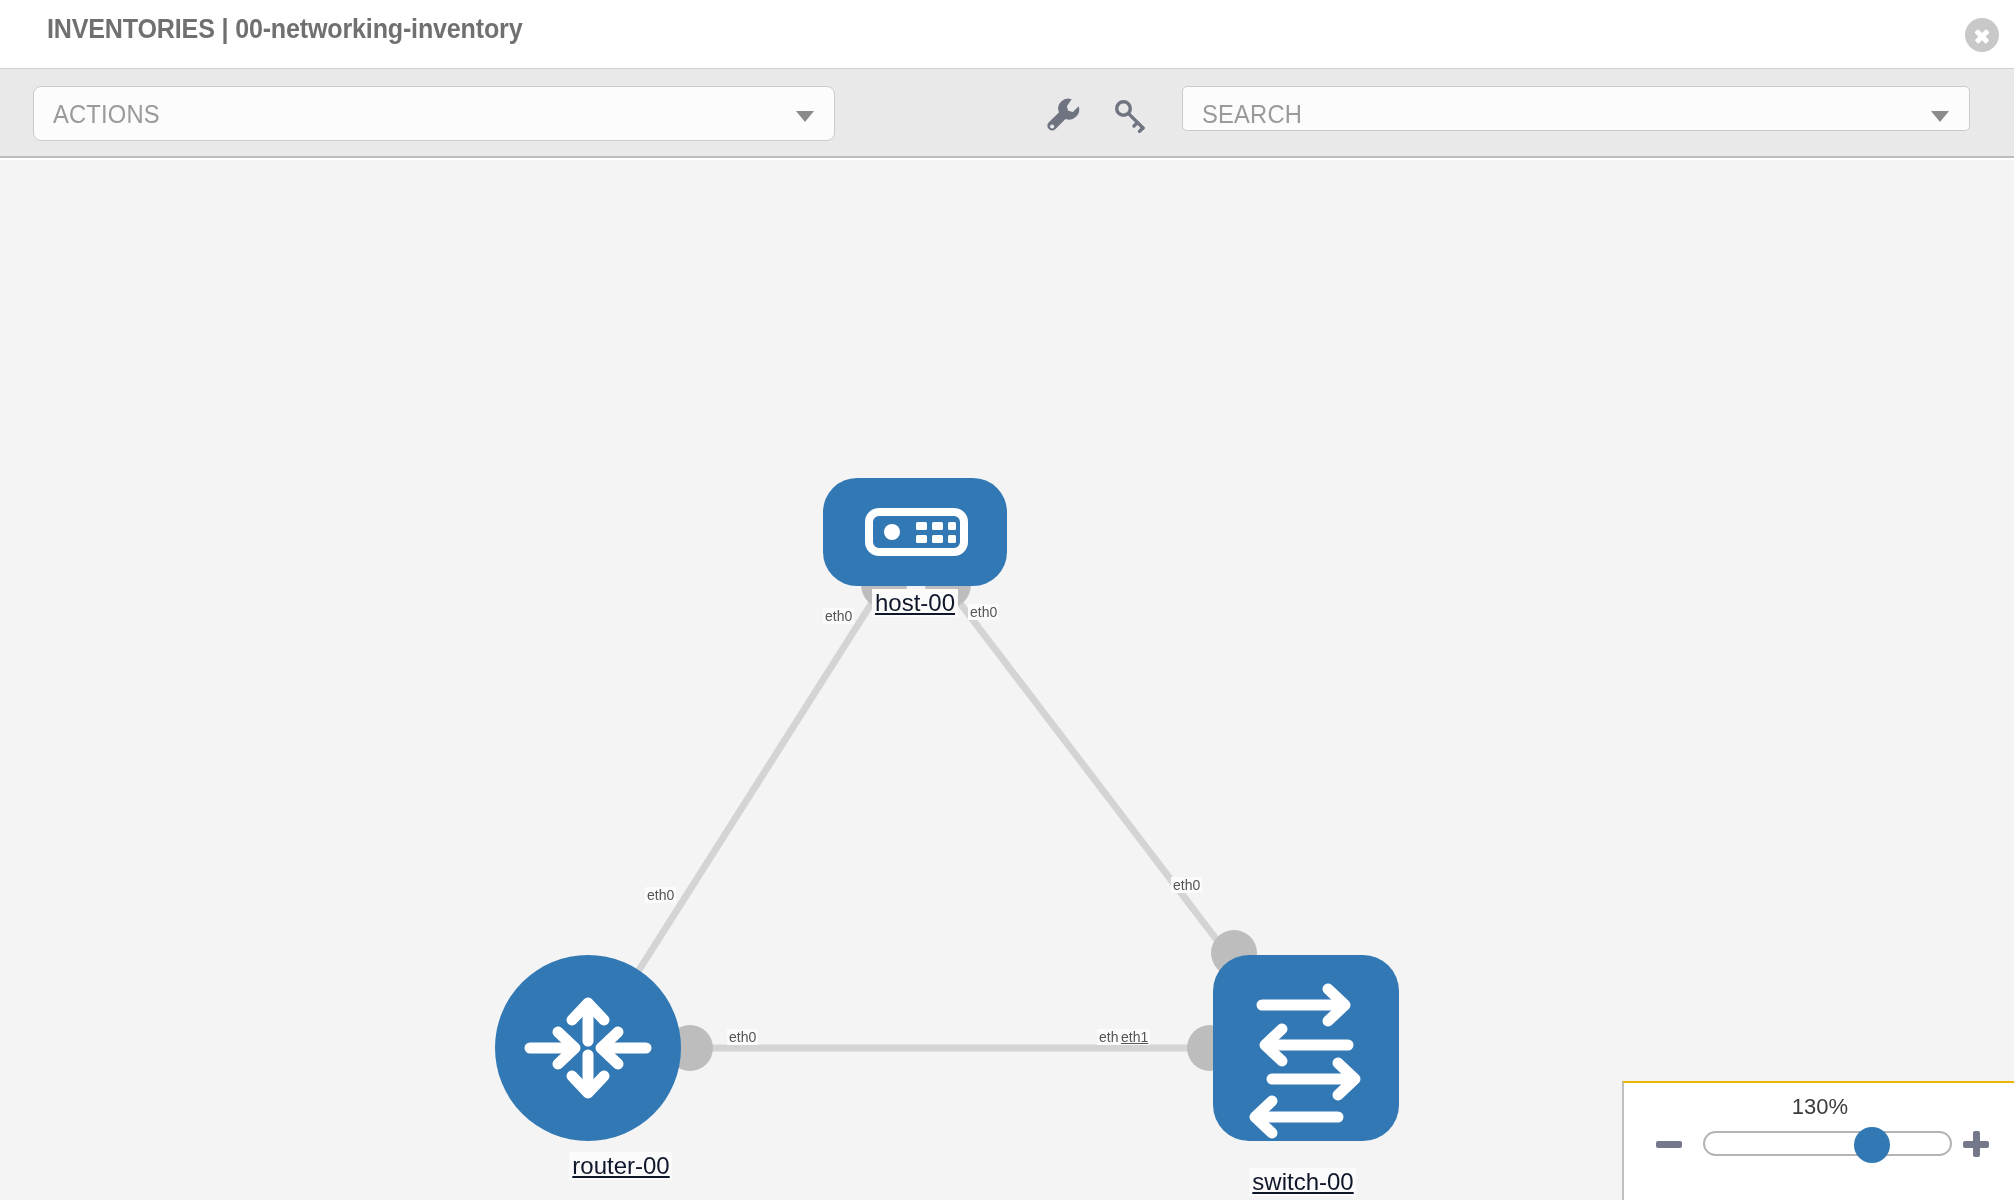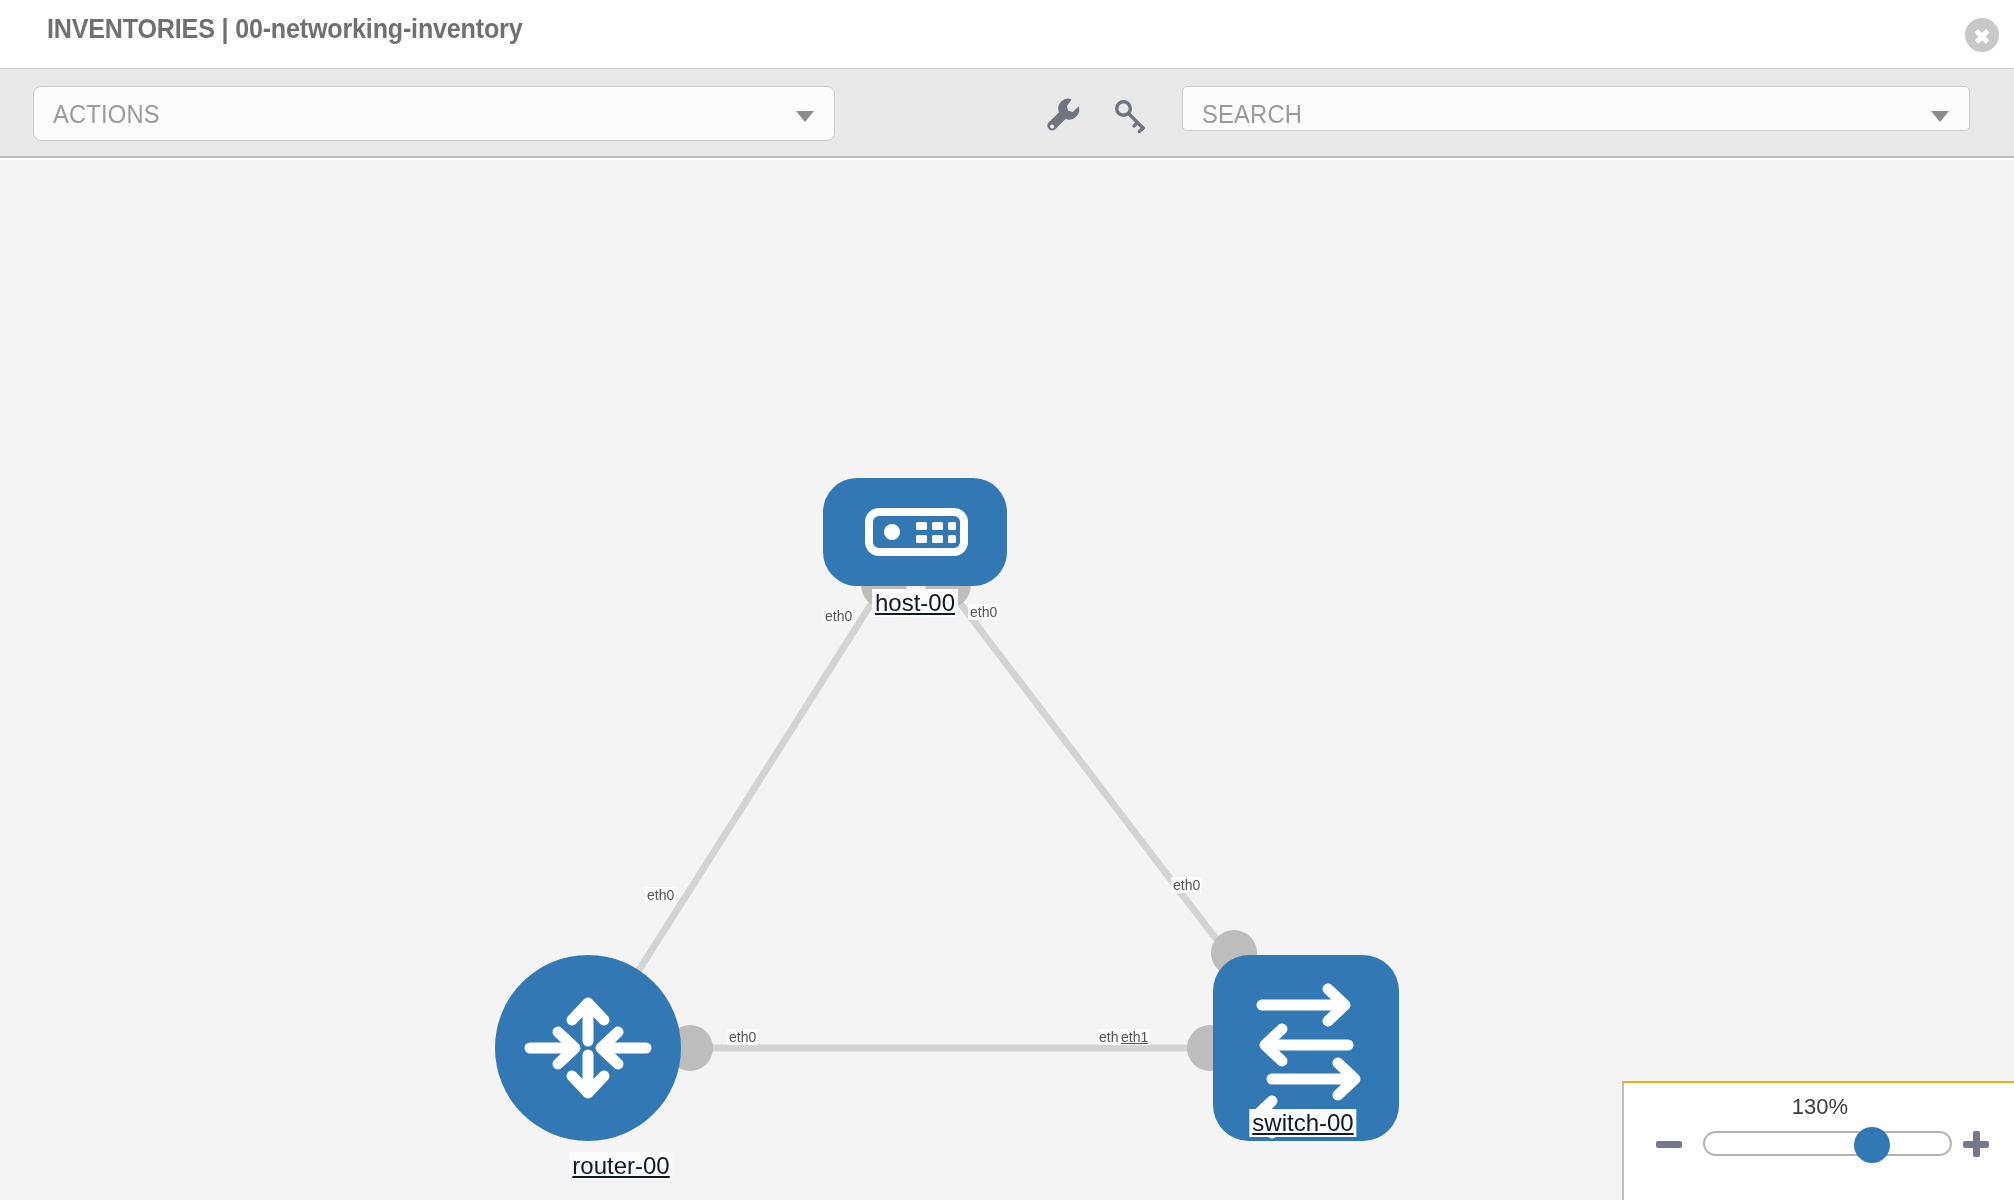--- a/index.html
+++ b/index.html
@@ -346,21 +346,21 @@
 
     <div class="iface-label" style="left:727px; top:869px;">eth0</div>
 
     <div class="iface-label" style="left:1097px; top:869px; z-index:1;">eth0</div>
     <div class="iface-label" style="left:1119px; top:869px; z-index:2;text-decoration:underline;">eth1</div>
 
     <div class="node-label" style="left:915px; top:429px;">host-00</div>
 
     <div class="node-label" style="left:621px; top:992px;">router-00</div>
 
-    <div class="node-label" style="left:1303px; top:949px;text-align:right;">switch-00</div>
+    <div class="node-label" style="left:1303px; top:1008px;text-align:right;">switch-00</div>
   </div>
 
   <div class="zoom-panel">
     <div class="zoom-pct">130%</div>
     <div class="zoom-minus"></div>
     <div class="zoom-track">
       <div class="zoom-thumb" id="zoom-thumb" style="left: 68%;"></div>
     </div>
     <div class="zoom-plus"></div>
   </div>

